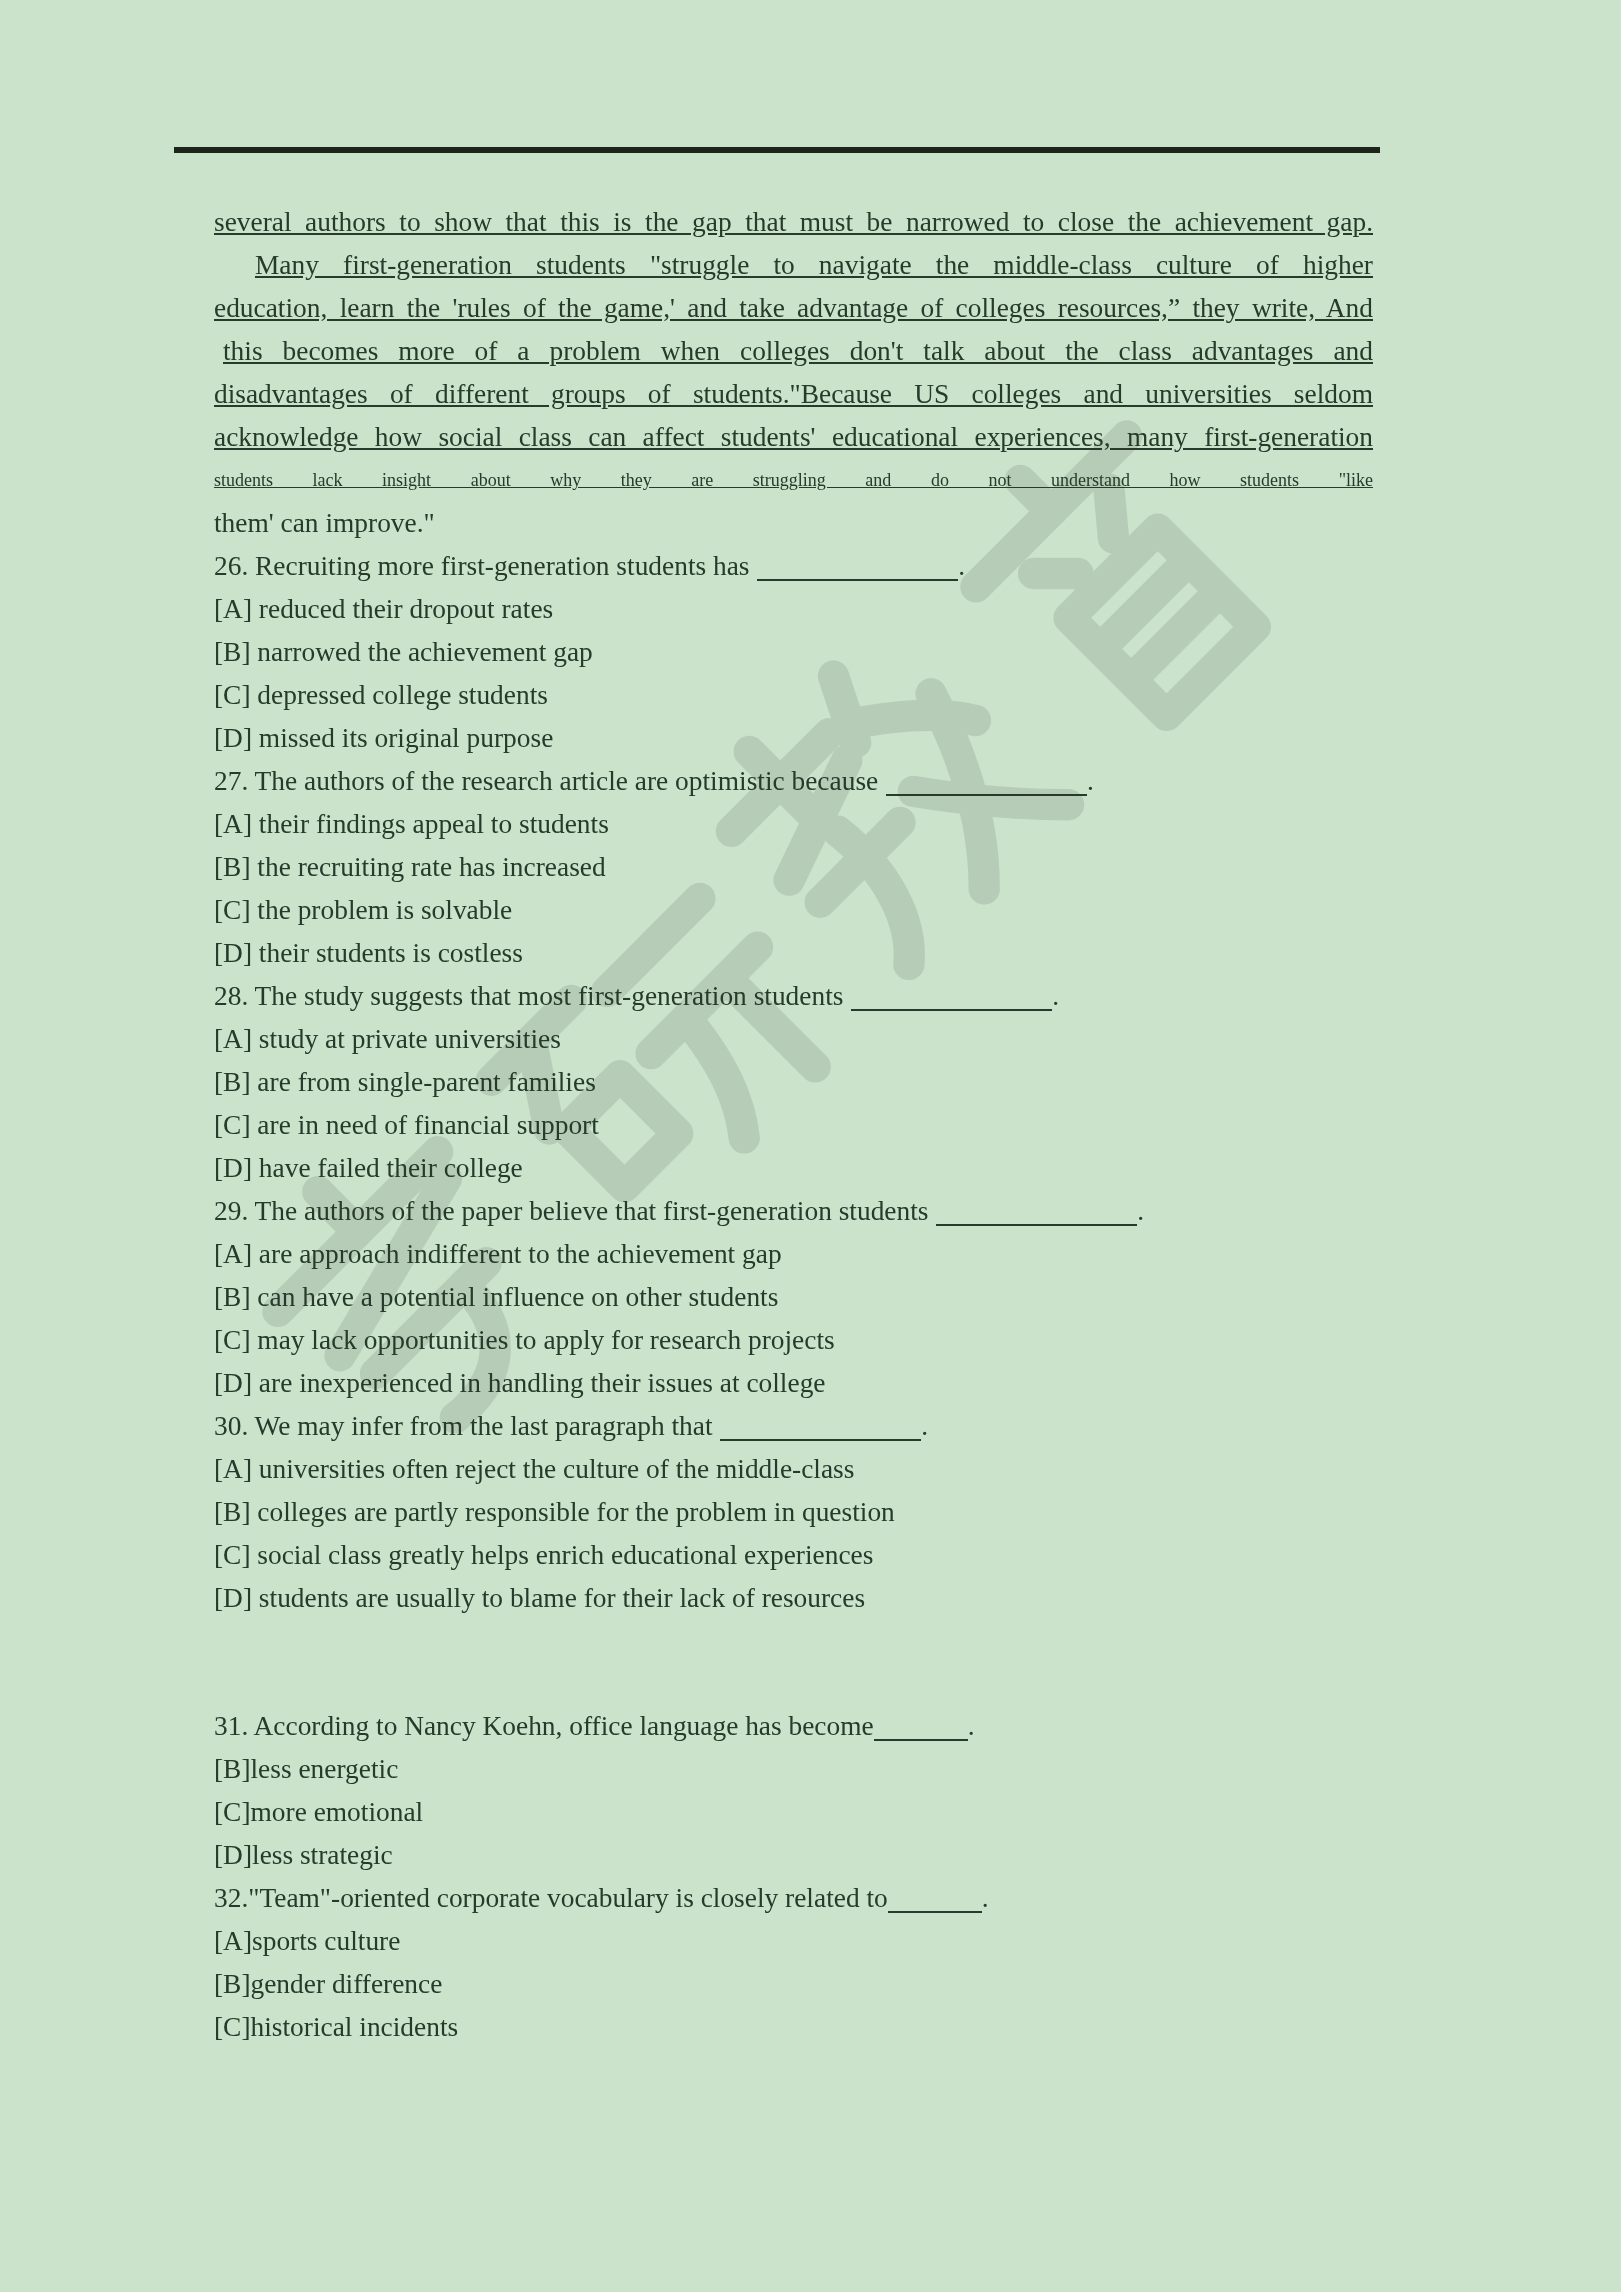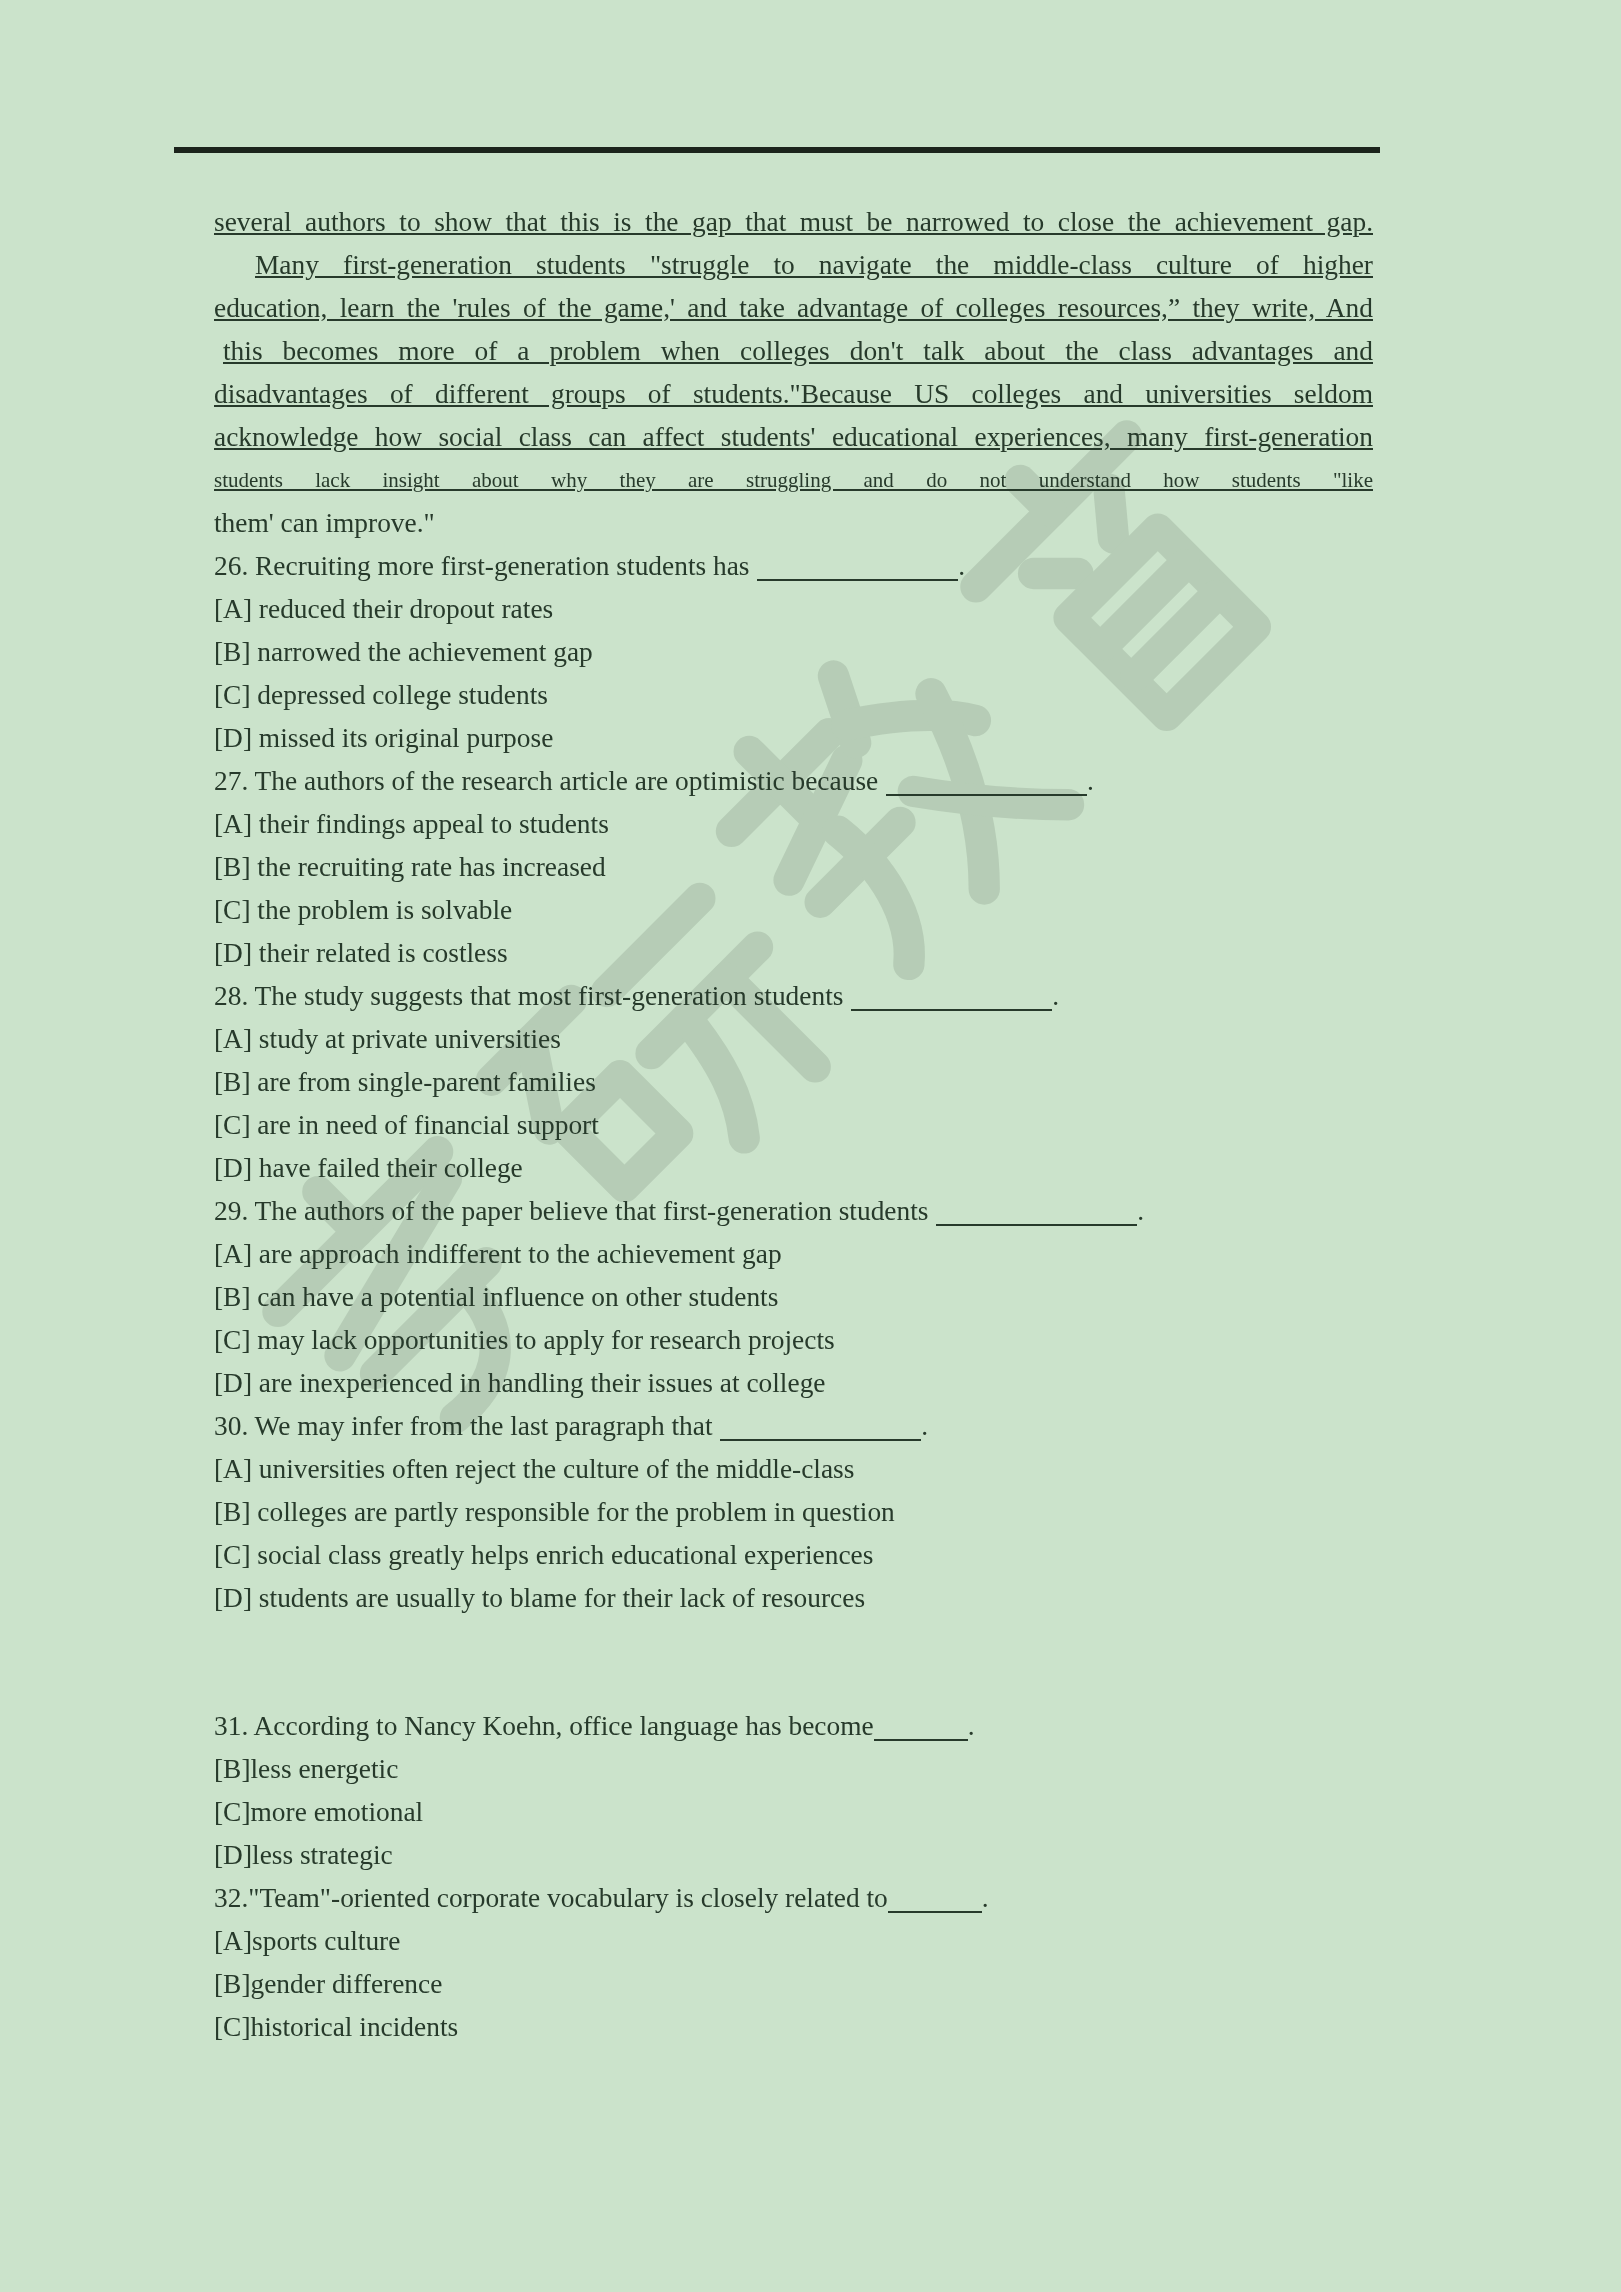--- a/index.html
+++ b/index.html
@@ -71,34 +71,34 @@
 </svg>
 
 <div id="doc">
   <div class="ln jst fit" style="font-size: 27.4px;">several authors to show that this is the gap that must be narrowed to close the achievement gap.</div>
   <div>
       <div class="ln jst fit ind" style="font-size: 27.4px;">Many first-generation students "struggle to navigate the middle-class culture of higher</div>
       <div class="ln jst fit" style="font-size: 27.4px;">education, learn the 'rules of the game,' and take advantage of colleges resources,” they write, And</div>
       <div class="ln jst fit" style="font-size: 27.4px; margin-left: 9px;">this becomes more of a problem when colleges don't talk about the class advantages and</div>
       <div class="ln jst fit" style="font-size: 27.4px;">disadvantages of different groups of students."Because US colleges and universities seldom</div>
       <div class="ln jst fit" style="font-size: 27.4px;">acknowledge how social class can affect students' educational experiences, many first-generation</div>
-      <div class="ln jst fit" style="font-size: 21px;">students lack insight about why they are struggling and do not understand how students "like</div>
+      <div class="ln jst fit" style="font-size: 18px;">students lack insight about why they are struggling and do not understand how students "like</div>
       <div class="ln">them' can improve."</div>
     </div>
   <div>
       <div class="ln stem"><span>26. Recruiting more first-generation students has</span><span class="blank long"></span><span>.</span></div>
       <div class="ln option"><span>[A] reduced their dropout rates</span></div>
       <div class="ln option"><span>[B] narrowed the achievement gap</span></div>
       <div class="ln option"><span>[C] depressed college students</span></div>
       <div class="ln option"><span>[D] missed its original purpose</span></div>
       <div class="ln stem"><span>27. The authors of the research article are optimistic because</span><span class="blank long"></span><span>.</span></div>
       <div class="ln option"><span>[A] their findings appeal to students</span></div>
       <div class="ln option"><span>[B] the recruiting rate has increased</span></div>
       <div class="ln option"><span>[C] the problem is solvable</span></div>
-      <div class="ln option"><span>[D] their related is costless</span></div>
+      <div class="ln option"><span>[D] their students is costless</span></div>
       <div class="ln stem"><span>28. The study suggests that most first-generation students</span><span class="blank long"></span><span>.</span></div>
       <div class="ln option"><span>[A] study at private universities</span></div>
       <div class="ln option"><span>[B] are from single-parent families</span></div>
       <div class="ln option"><span>[C] are in need of financial support</span></div>
       <div class="ln option"><span>[D] have failed their college</span></div>
       <div class="ln stem"><span>29. The authors of the paper believe that first-generation students</span><span class="blank long"></span><span>.</span></div>
       <div class="ln option"><span>[A] are approach indifferent to the achievement gap</span></div>
       <div class="ln option"><span>[B] can have a potential influence on other students</span></div>
       <div class="ln option"><span>[C] may lack opportunities to apply for research projects</span></div>
       <div class="ln option"><span>[D] are inexperienced in handling their issues at college</span></div>

